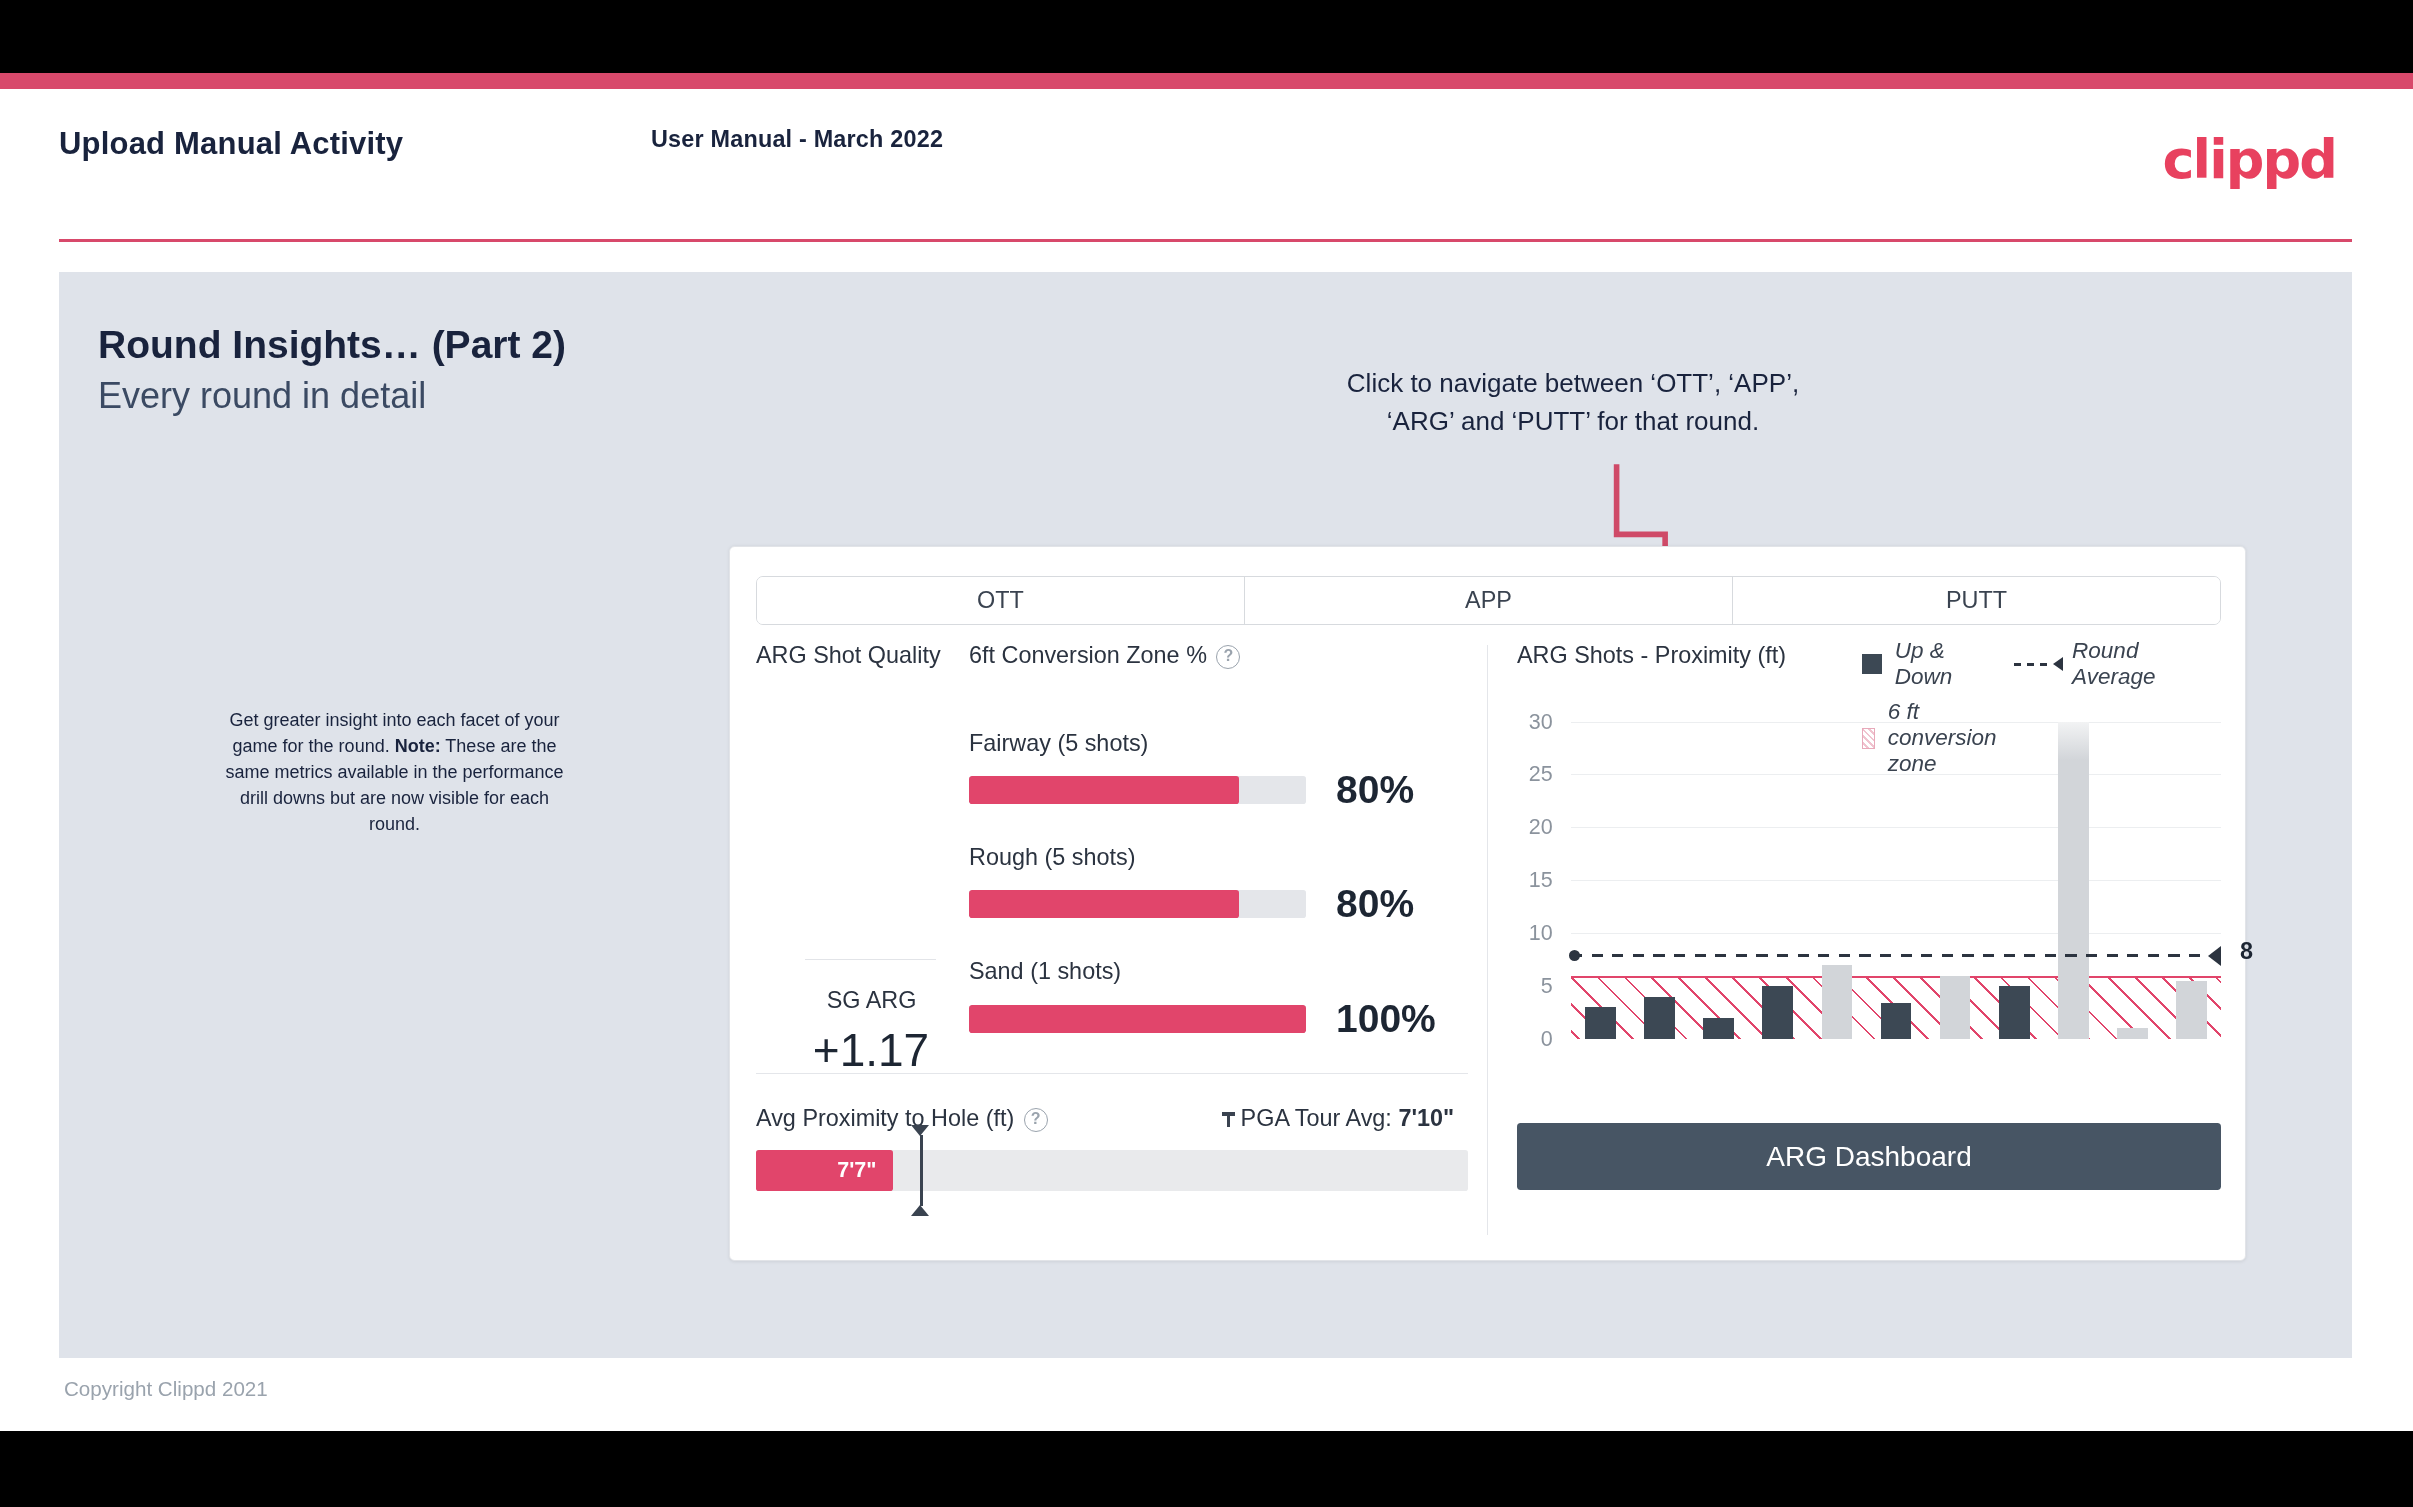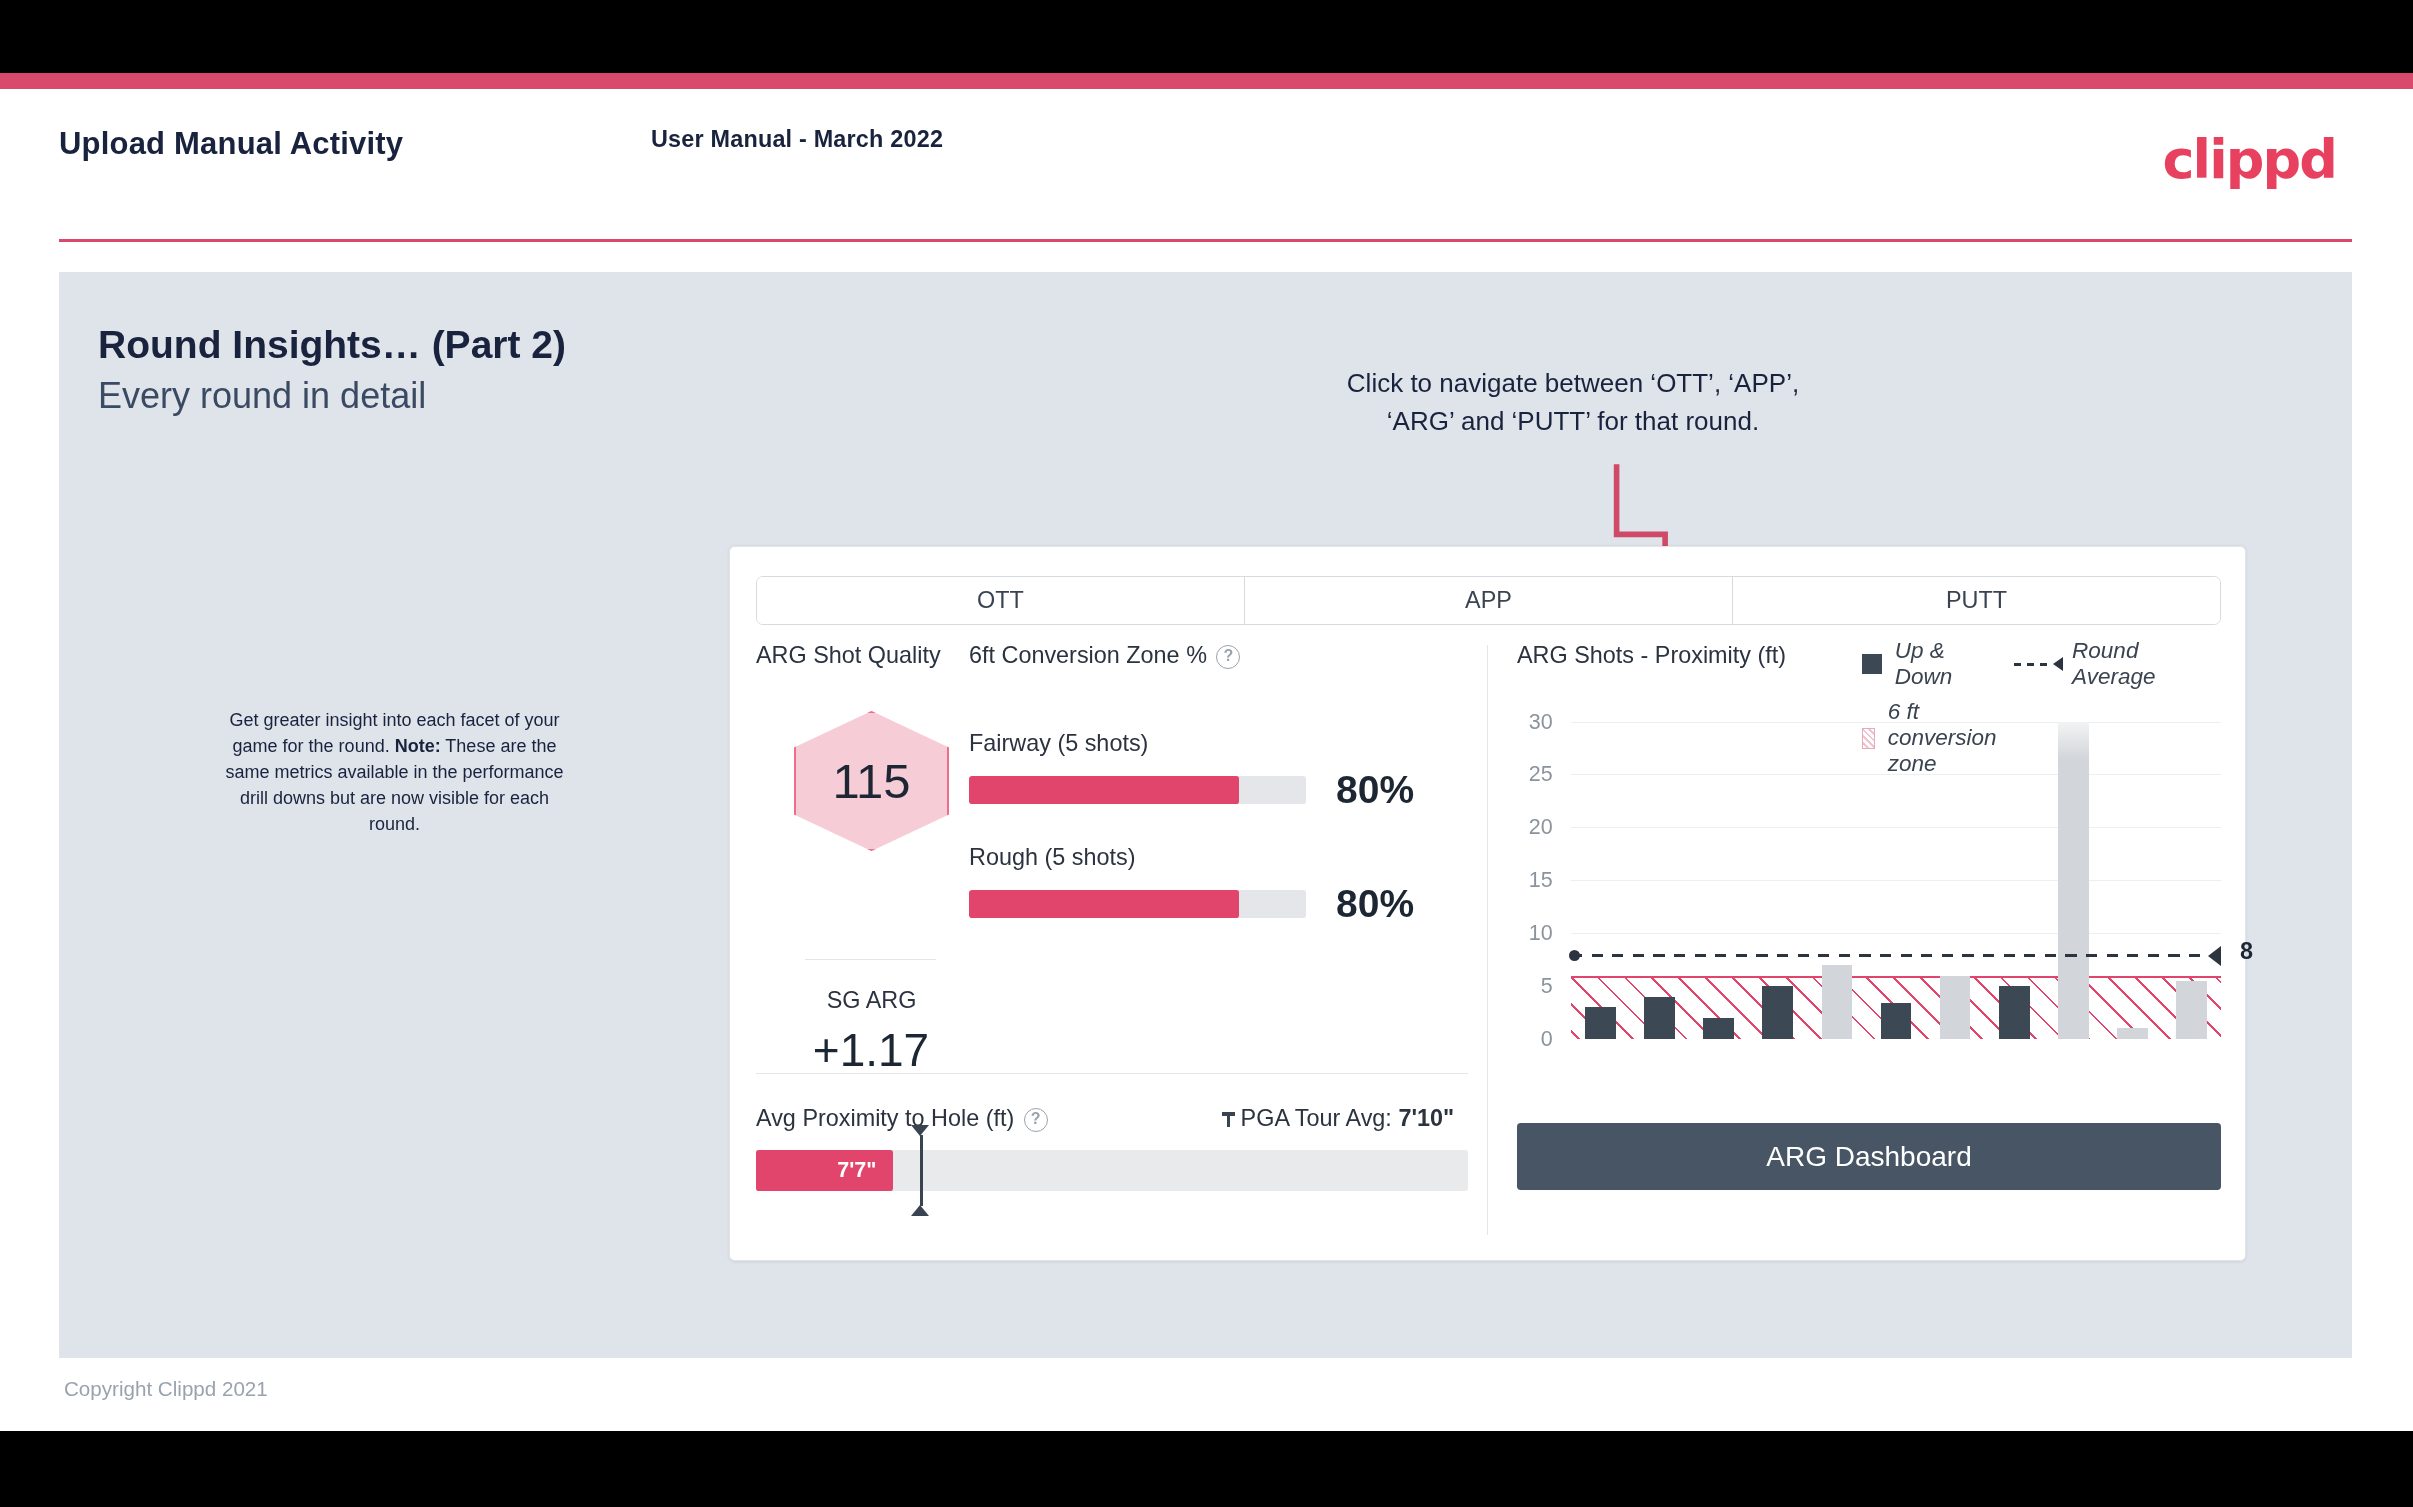--- a/index.html
+++ b/index.html
@@ -188,25 +188,20 @@
       <div class="tab">PUTT</div>
     </div>
 
     <div class="split-line"></div>
 
     <div class="lbl-shotq">ARG Shot Quality</div>
     <div class="lbl-zone">
       <span>6ft Conversion Zone %</span><span class="q-icon">?</span>
     </div>
 
-    <div class="hex-wrap">
-      <div class="hex">
-          <span>115</span>
-        </div>
-    </div>
     <div class="hex-div"></div>
     <div class="sg-label">SG ARG</div>
     <div class="sg-value">+1.17</div>
 
     <div class="bars">
       <div class="bar-row">
         <div class="bar-label">Fairway (5 shots)</div>
         <div class="bar-line">
           <div class="bar-track">
             <div class="bar-fill" id="cf0" style="width: 80%;"></div>
@@ -214,20 +209,29 @@
           <div class="bar-pct">80%</div>
         </div>
       </div>
       <div class="bar-row">
         <div class="bar-label">Rough (5 shots)</div>
         <div class="bar-line">
           <div class="bar-track">
             <div class="bar-fill" id="cf1" style="width: 80%;"></div>
           </div>
           <div class="bar-pct">80%</div>
+        </div>
+      </div>
+      <div class="bar-row">
+        <div class="bar-label">Sand (1 shots)</div>
+        <div class="bar-line">
+          <div class="bar-track">
+            <div class="bar-fill" id="cf2" style="width: 100%;"></div>
+          </div>
+          <div class="bar-pct">100%</div>
         </div>
       </div>
     </div>
 
     <div class="lower-div"></div>
     <div class="prox-label">
       <span>Avg Proximity to Hole (ft)</span><span class="q-icon">?</span>
     </div>
     <div class="pga-label">
       <span class="tee-icon"></span><span>PGA Tour Avg:</span> <b>7'10"</b>

